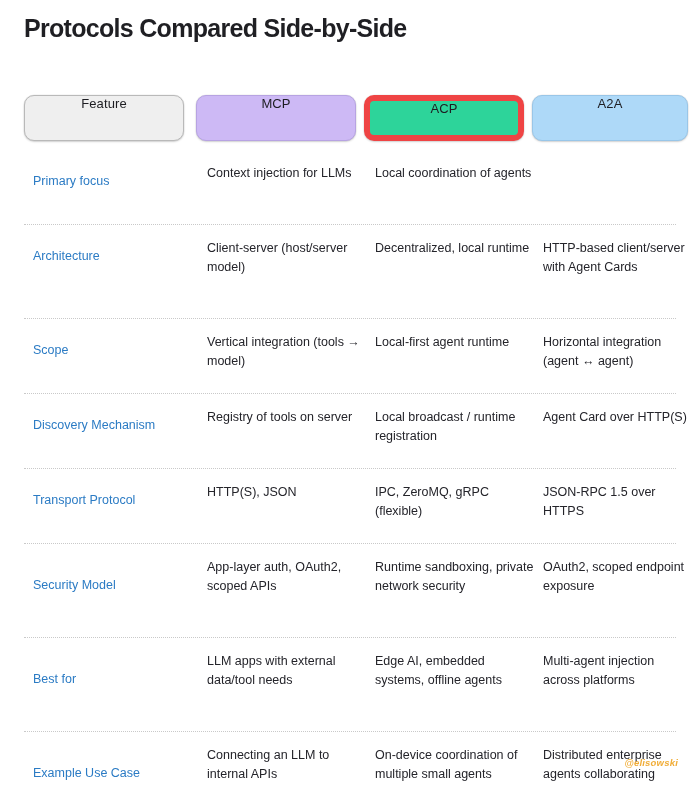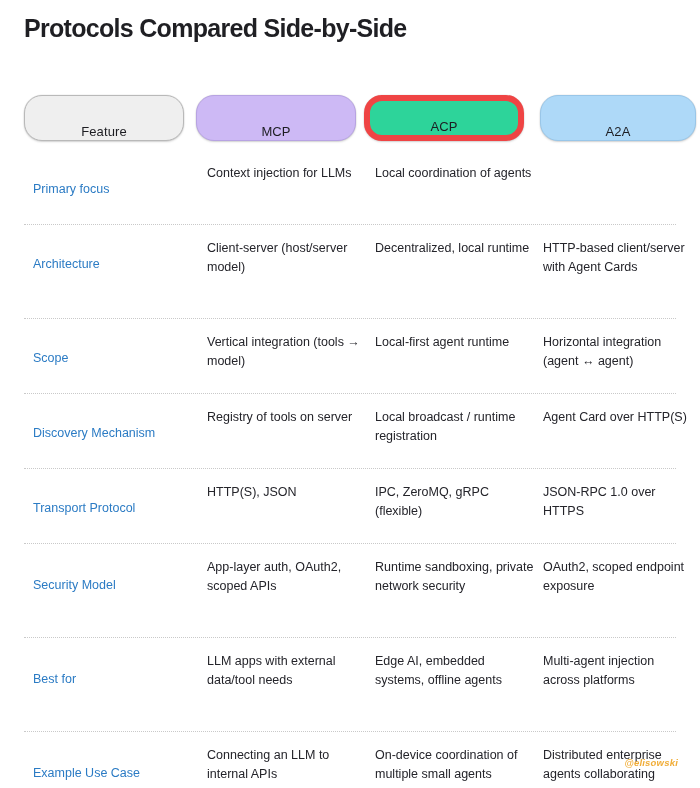--- a/index.html
+++ b/index.html
@@ -42,37 +42,37 @@
     position: absolute;
     left: 24px;
     top: 95px;
     width: 652px;
     height: 46px;
   }
   .pill {
     position: absolute;
     top: 0;
     height: 46px;
-    border-radius: 18px;
+    border-radius: 10px;
     display: flex;
-    align-items: flex-end;
+    align-items: flex-start;
     justify-content: center;
     box-sizing: border-box;
     box-shadow: 0 1px 2px rgba(0,0,0,0.16), 0 0 0 0.5px rgba(0,0,0,0.06);
   }
   .pill-label {
     font-size: 13px;
     color: #1d1d22;
     letter-spacing: 0.1px;
     line-height: 16px;
   }
   .pill-0 { left: 0px;   width: 160px; background: #efefef; border: 1px solid #b9b9b9; }
   .pill-1 { left: 172px; width: 160px; background: #cdb9f5; border: 1px solid #b7a3e2; }
   .pill-2 { left: 340px; width: 160px; background: #2dd49a; border: 6px solid #ef4444; }
-  .pill-3 { left: 508px; width: 156px; background: #aed9f8; border: 1px solid #99c6e8; margin-left: 8px; }
+  .pill-3 { left: 508px; width: 156px; background: #aed9f8; border: 1px solid #99c6e8; }
 
   
   .table {
     position: absolute;
     left: 24px;
     top: 150px;
     width: 652px;
   }
   .row {
     position: relative;
@@ -106,21 +106,21 @@
     line-height: 19px;
   }
   .cell-c0 { left: 183px; width: 160px; }
   .cell-c1 { left: 351px; width: 160px; }
   .cell-c2 { left: 519px; width: 145px; }
 
   
   .row-inner.h2  { height: 46px; }
   .row-inner.h3  { height: 65px; }
 
-  .label-mid-2 { top: 30px; }
+  .label-mid-2 { top: 22px; }
   .label-mid-3 { top: 32px; }
 
   
   .watermark {
     position: absolute;
     right: 22px;
     top: 757px;
     font-size: 9.5px;
     font-style: italic;
     font-weight: 700;
@@ -186,21 +186,21 @@
         <div class="cell cell-c1">Local broadcast / runtime registration</div>
         <div class="cell cell-c2">Agent Card over HTTP(S)</div>
       </div>
     </div>
 
     <div class="row">
       <div class="row-inner h2">
         <div class="cell cell-label label-mid-2">Transport Protocol</div>
         <div class="cell cell-c0">HTTP(S), JSON</div>
         <div class="cell cell-c1">IPC, ZeroMQ, gRPC (flexible)</div>
-        <div class="cell cell-c2">JSON-RPC 1.0 over HTTPS</div>
+        <div class="cell cell-c2">JSON-RPC 1.5 over HTTPS</div>
       </div>
     </div>
 
     <div class="row">
       <div class="row-inner h3">
         <div class="cell cell-label label-mid-3">Security Model</div>
         <div class="cell cell-c0">App-layer auth, OAuth2, scoped APIs</div>
         <div class="cell cell-c1">Runtime sandboxing, private network security</div>
         <div class="cell cell-c2">OAuth2, scoped endpoint exposure</div>
       </div>

